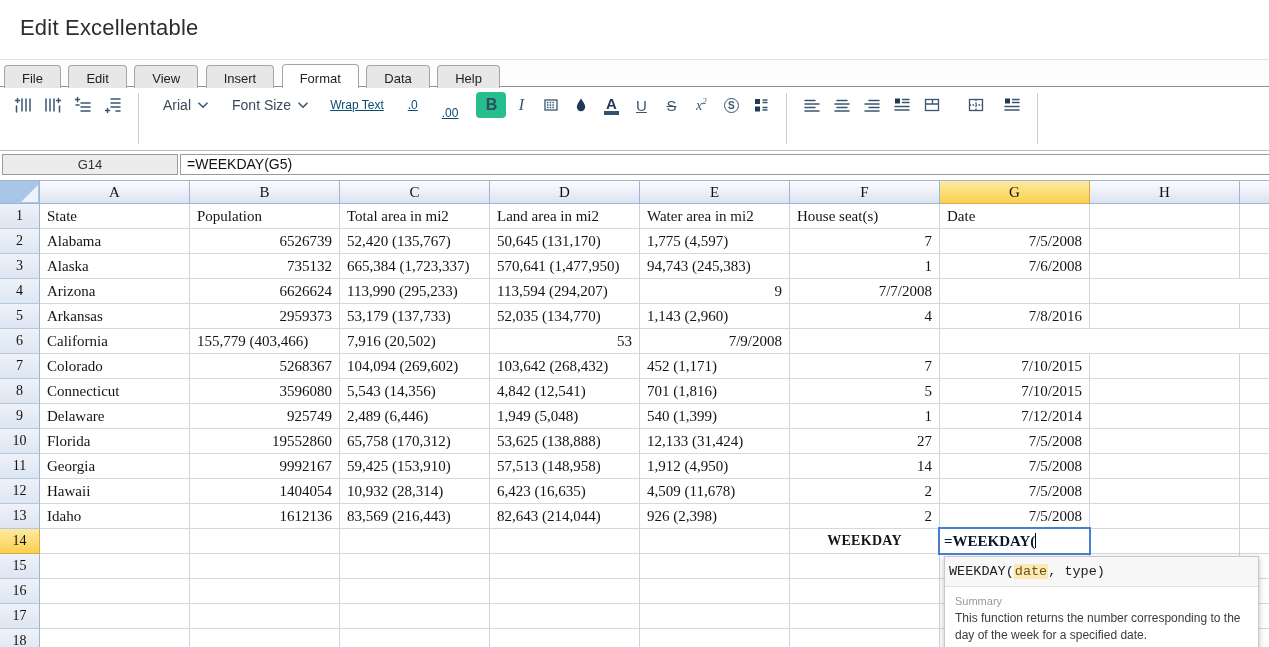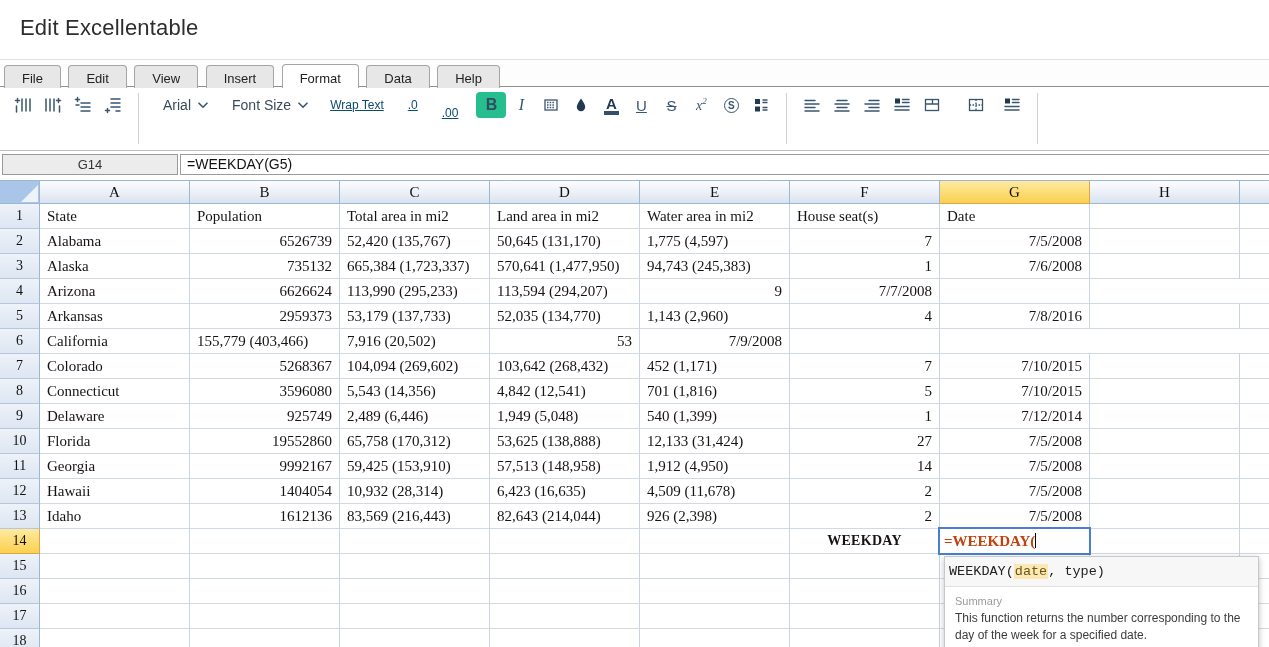--- a/index.html
+++ b/index.html
@@ -66,21 +66,21 @@
   .cell { width:150px; flex:none; font-family:"Liberation Serif", serif; font-size:15px; color:#141414;
     line-height:24px; padding:0 7px; border-right:1px solid #c9d4e0; border-bottom:1px solid #d1d9e2;
     white-space:nowrap; overflow:hidden; cursor:cell; }
   .cell.right { text-align:right; }
   .cell.bold-center { font-weight:bold; text-align:center; font-size:14px; letter-spacing:.3px; }
   .cell.filler { flex:1; border-right:none; }
 
   
   .cell-editor { position:absolute; left:938px; top:347px; width:153px; height:28px; background:#fff;
     border:2px solid #4a7fd0; font-family:"Liberation Serif", serif; font-weight:bold; font-size:15px;
-    color:#c2410c; line-height:24px; padding-left:4px; z-index:5; white-space:pre; }
+    color:#0f172a; line-height:24px; padding-left:4px; z-index:5; white-space:pre; }
   .caret { display:inline-block; width:1px; height:15px; background:#000; vertical-align:-2px; }
 
   
   .hint-popup { position:absolute; left:944px; top:376px; width:315px; background:#fff;
     border:1px solid #c8c8c8; box-shadow:0 2px 6px rgba(0,0,0,.25); z-index:6; }
   .hint-signature { background:#f7f7f7; border-bottom:1px solid #e0e0e0; padding:7px 4px;
     font-family:"Liberation Mono", monospace; font-size:13.5px; color:#222; }
   .hint-arg { background:#fce8b2; color:#6b5618; padding:0 1px; }
   .hint-body { padding:8px 10px 10px; }
   .hint-summary-label { font-size:11px; color:#9a9a9a; margin-bottom:3px; }

